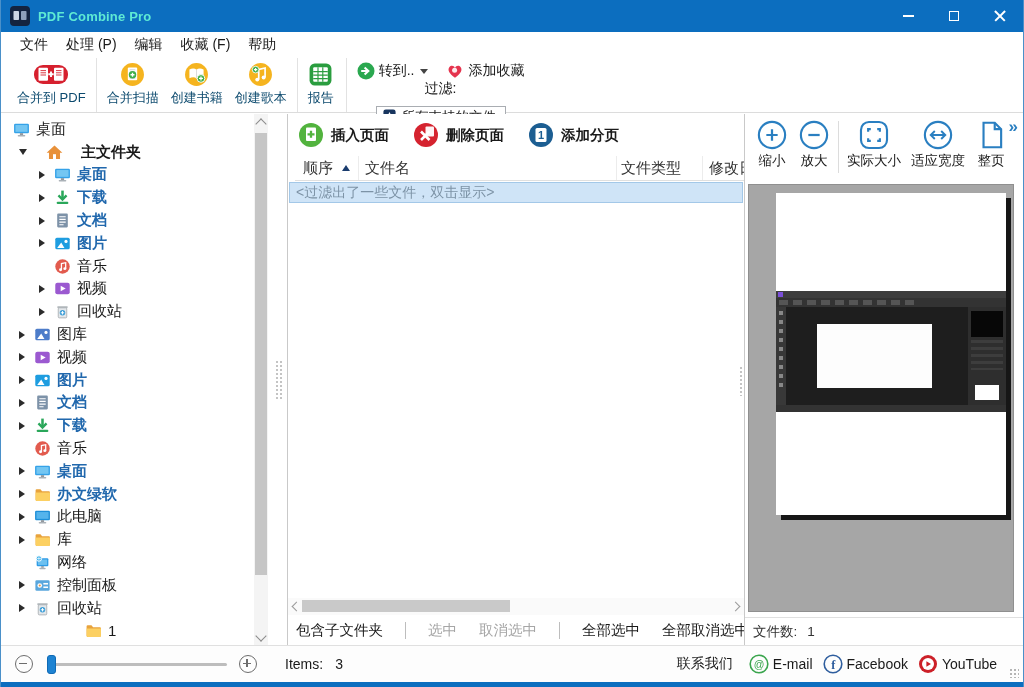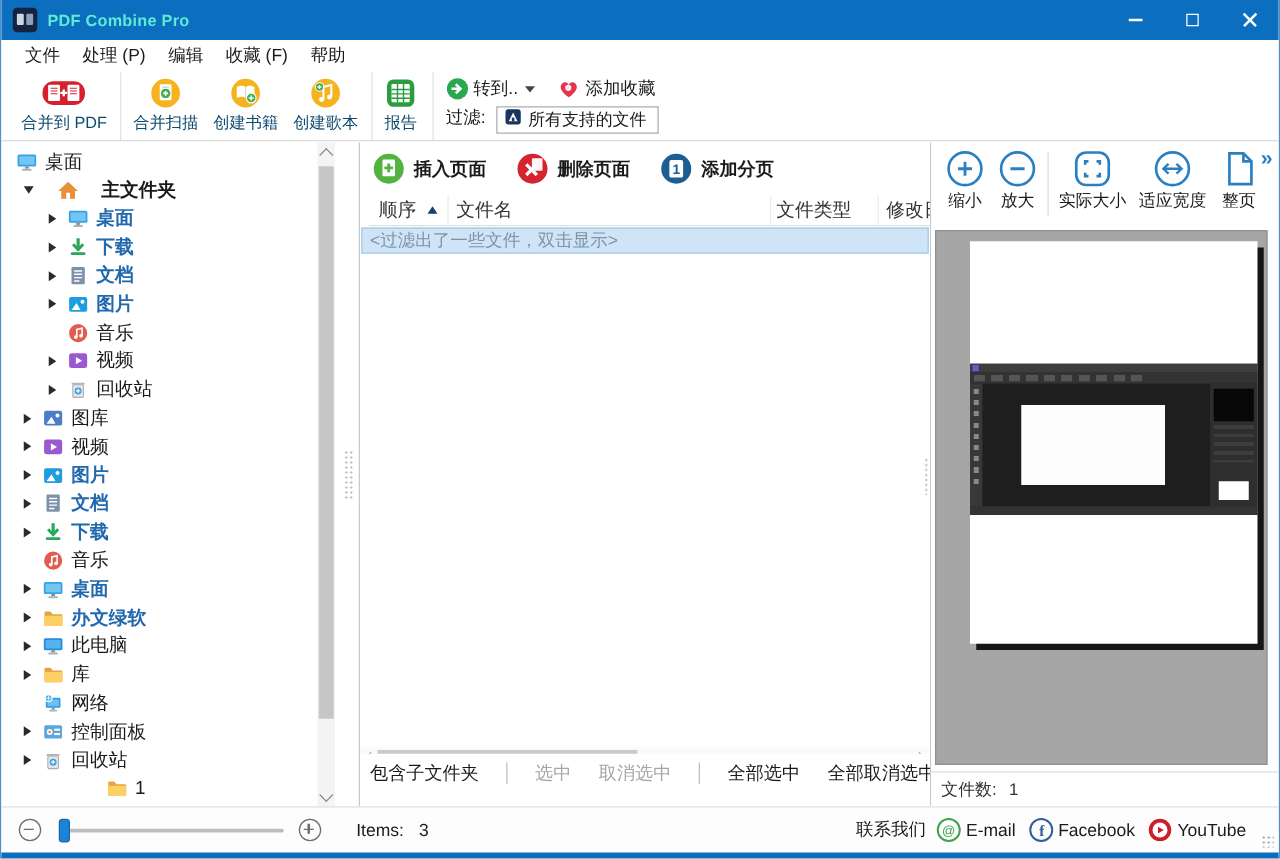--- a/index.html
+++ b/index.html
@@ -31,21 +31,21 @@
   .tb-group + .tb-group { border-left:1px solid #e2e2e2; }
   .tb-btn { display:flex; flex-direction:column; align-items:center; justify-content:flex-start; padding:3px 6px 2px; }
   .tb-btn .ticon { height:27px; display:flex; align-items:center; }
   .ticon svg { display:block; }
   .tb-btn .tlabel { font-size:13px; color:#0c4a6e; margin-top:1px; white-space:nowrap; }
   .tb-right { display:flex; flex-direction:column; justify-content:space-between; padding:4px 0 5px 10px; border-left:1px solid #e2e2e2; margin-left:2px; }
   .tb-row1 { display:flex; align-items:center; gap:18px; }
   .mini-btn { display:flex; align-items:center; gap:4px; font-size:14px; color:#1a1a1a; }
   .mini-btn svg { width:18px; height:18px; display:block; }
   .dd-arrow { width:0; height:0; border-left:4px solid transparent; border-right:4px solid transparent; border-top:5px solid #444; margin-left:2px; }
-  .tb-row2 { display:flex; align-items:flex-start; gap:8px; }
+  .tb-row2 { display:flex; align-items:center; gap:8px;flex-direction:column; }
   .filter-label { font-size:14px; color:#1a1a1a; }
   .filter-box { display:flex; align-items:center; gap:5px; width:130px; height:22px; border:1px solid #a9adb2; background:#fff; padding:0 5px; }
   .filter-box svg { width:15px; height:15px; flex:0 0 auto; }
   .filter-value { font-size:13.5px; color:#1a1a1a; white-space:nowrap; }
   
   .main { position:absolute; top:114px; bottom:42px; left:0; right:0; display:flex; }
   
   .sidebar { width:287px; position:relative; border-right:1px solid #c9c9c9; background:#fff; }
   .tree { position:absolute; left:0; top:0; right:35px; bottom:0; padding-top:4px; overflow:hidden; }
   .tree-row { display:flex; align-items:center; height:22.8px; white-space:nowrap; }
@@ -78,21 +78,21 @@
   .fl-col:nth-child(4){ flex:1; padding-left:6px; border-right:none; }
   .sort-up { width:0; height:0; border-left:4.5px solid transparent; border-right:4.5px solid transparent; border-bottom:6px solid #1a3c6e; margin-left:9px; }
   .ph-row { margin:1px 1px 0; height:21px; background:#cfe4f7; border:1px solid #a3c8e8; display:flex; align-items:center; padding-left:6px; }
   .ph-row span { font-size:14px; color:#7d93a6; white-space:nowrap; }
   .h-scroll { position:absolute; left:0; right:0; bottom:30px; height:17px; background:#fafafa; }
   .h-thumb { position:absolute; left:14px; top:2px; width:208px; height:12px; background:#c9c9c9; }
   .h-arr { position:absolute; top:4px; width:8px; height:8px; }
   .h-arr::before { content:""; position:absolute; top:1px; width:6px; height:6px; border-right:1.4px solid #9a9a9a; border-bottom:1.4px solid #9a9a9a; }
   .h-arr.left { left:3px; } .h-arr.left::before { left:2px; transform:rotate(135deg); }
   .h-arr.right { right:3px; } .h-arr.right::before { right:2px; transform:rotate(-45deg); }
-  .fl-footer { position:absolute; left:0; right:0; bottom:12px; height:30px; display:flex; align-items:center; gap:22px; padding-left:8px; background:#fff; }
+  .fl-footer { position:absolute; left:0; right:0; bottom:0; height:30px; display:flex; align-items:center; gap:22px; padding-left:8px; background:#fff; }
   .fl-link { font-size:14.5px; color:#1a1a1a; white-space:nowrap; }
   .fl-link.disabled { color:#a6a6a6; }
   .vsep { width:1px; height:17px; background:#bdbdbd; flex:0 0 auto; }
   
   .preview { width:278px; position:relative; background:#fff; }
   .pv-tools { display:flex; align-items:flex-start; padding:5px 2px 0 6px; height:68px; }
   .pv-tool { display:flex; flex-direction:column; align-items:center; gap:1px; padding:0 5px; }
   .pv-tool svg { width:32px; height:32px; display:block; }
   .pv-tool span { font-size:13.5px; color:#1a1a1a; white-space:nowrap; }
   .pv-sep { width:1px; height:52px; background:#dcdcdc; margin:2px 3px 0; flex:0 0 auto; }
@@ -126,21 +126,21 @@
   
   .statusbar { position:absolute; left:0; right:0; bottom:5px; height:37px; border-top:1px solid #e0e0e0; background:#fdfdfd; display:flex; align-items:center; }
   .sb-circle { width:18px; height:18px; border:1.5px solid #6d6d6d; border-radius:50%; position:relative; flex:0 0 auto; }
   .sb-circle::before { content:""; position:absolute; left:3px; top:6.5px; width:8px; height:1.8px; background:#6d6d6d; }
   .sb-circle.plus::after { content:""; position:absolute; left:6.1px; top:3.4px; width:1.8px; height:8px; background:#6d6d6d; }
   .sb-minus { margin-left:14px; }
   .sb-track { position:relative; width:180px; height:3px; background:#bdbdbd; border-radius:2px; margin:0 12px 0 14px; }
   .sb-thumb { position:absolute; left:0px; top:-8px; width:9px; height:19px; background:#1e83d2; border:1px solid #0f6ab5; border-radius:3px; }
   .sb-items { margin-left:28px; font-size:14px; color:#1a1a1a; display:flex; gap:12px; }
   .sb-right { margin-left:auto; display:flex; align-items:center; gap:8px; padding-right:26px; }
-  .sb-contact { font-size:14px; color:#1a1a1a; }
+  .sb-contact { font-size:14px; color:#1a1a1a; margin-right:8px; }
   .sb-link { display:flex; align-items:center; gap:4px; font-size:14px; color:#1a1a1a; }
   .sb-link svg { width:20px; height:20px; display:block; }
   .sb-grip { position:absolute; right:4px; bottom:4px; width:10px; height:10px;
     background-image:radial-gradient(#b5b5b5 1px, transparent 1.1px); background-size:4px 4px; }
   .bottom-strip { position:absolute; left:0; right:0; bottom:0; height:5px; background:#0c6ebf; }
 </style>
 </head>
 <body>
 
 <div class="window">

